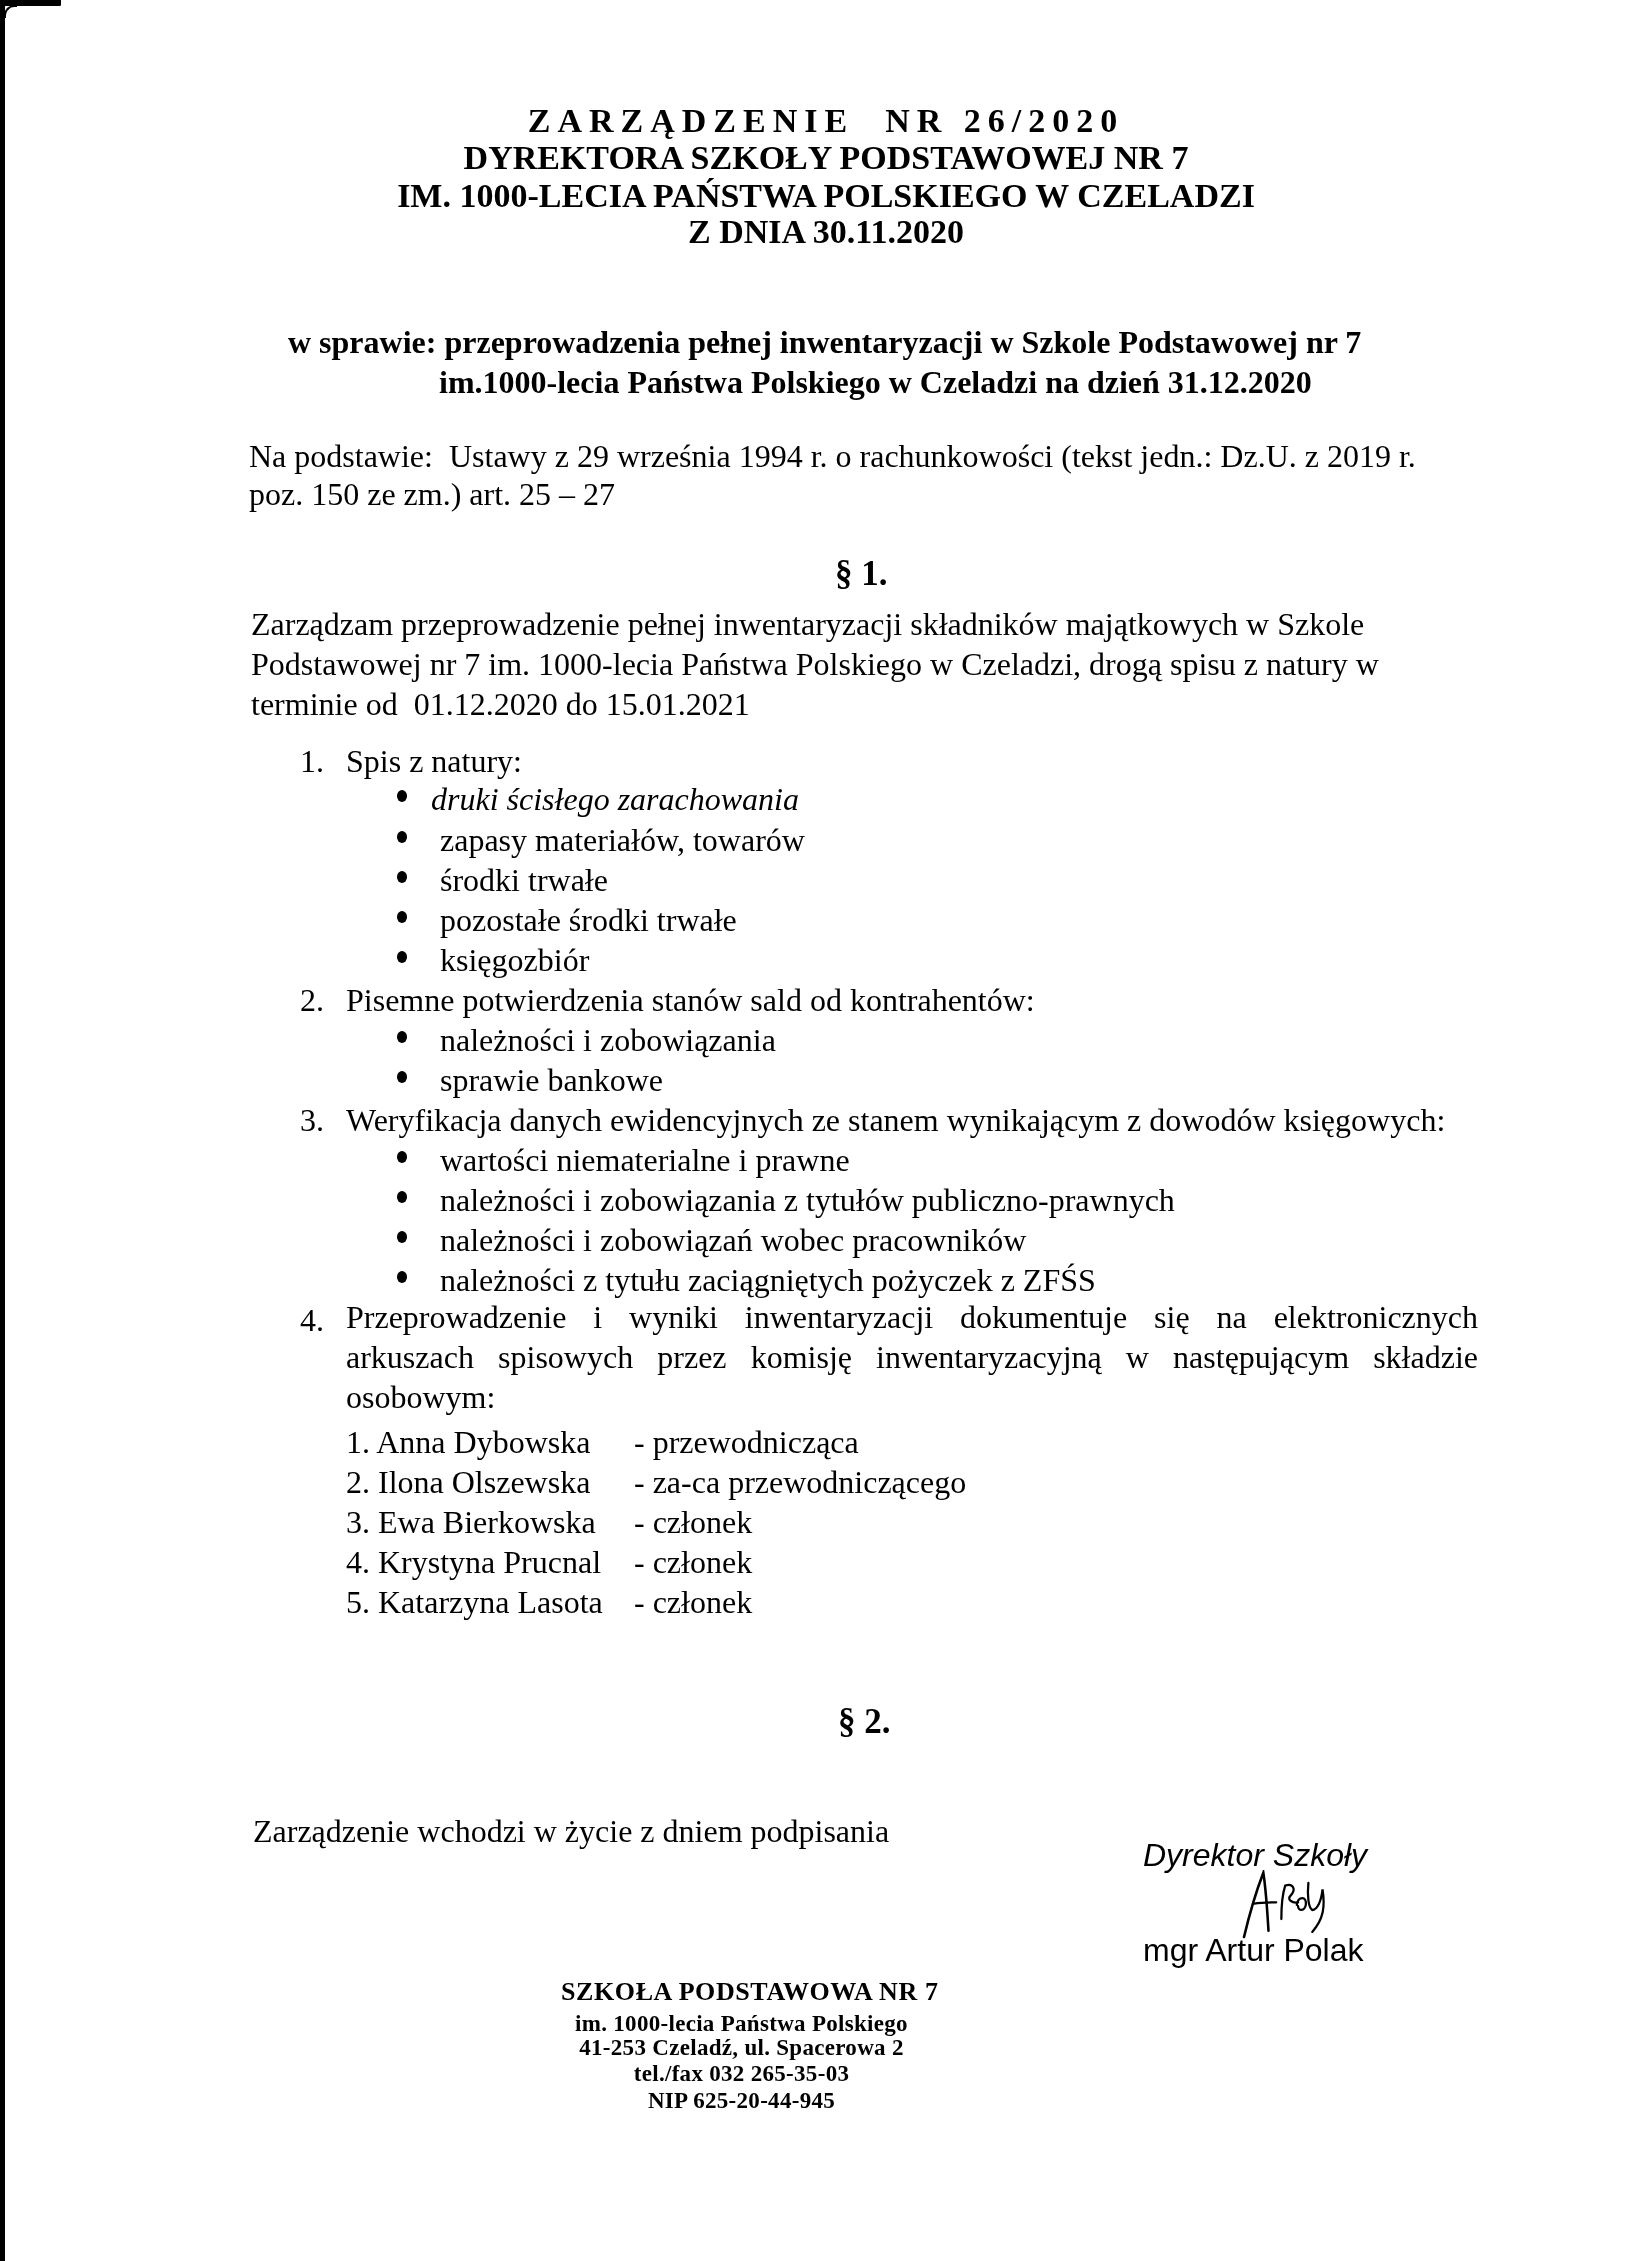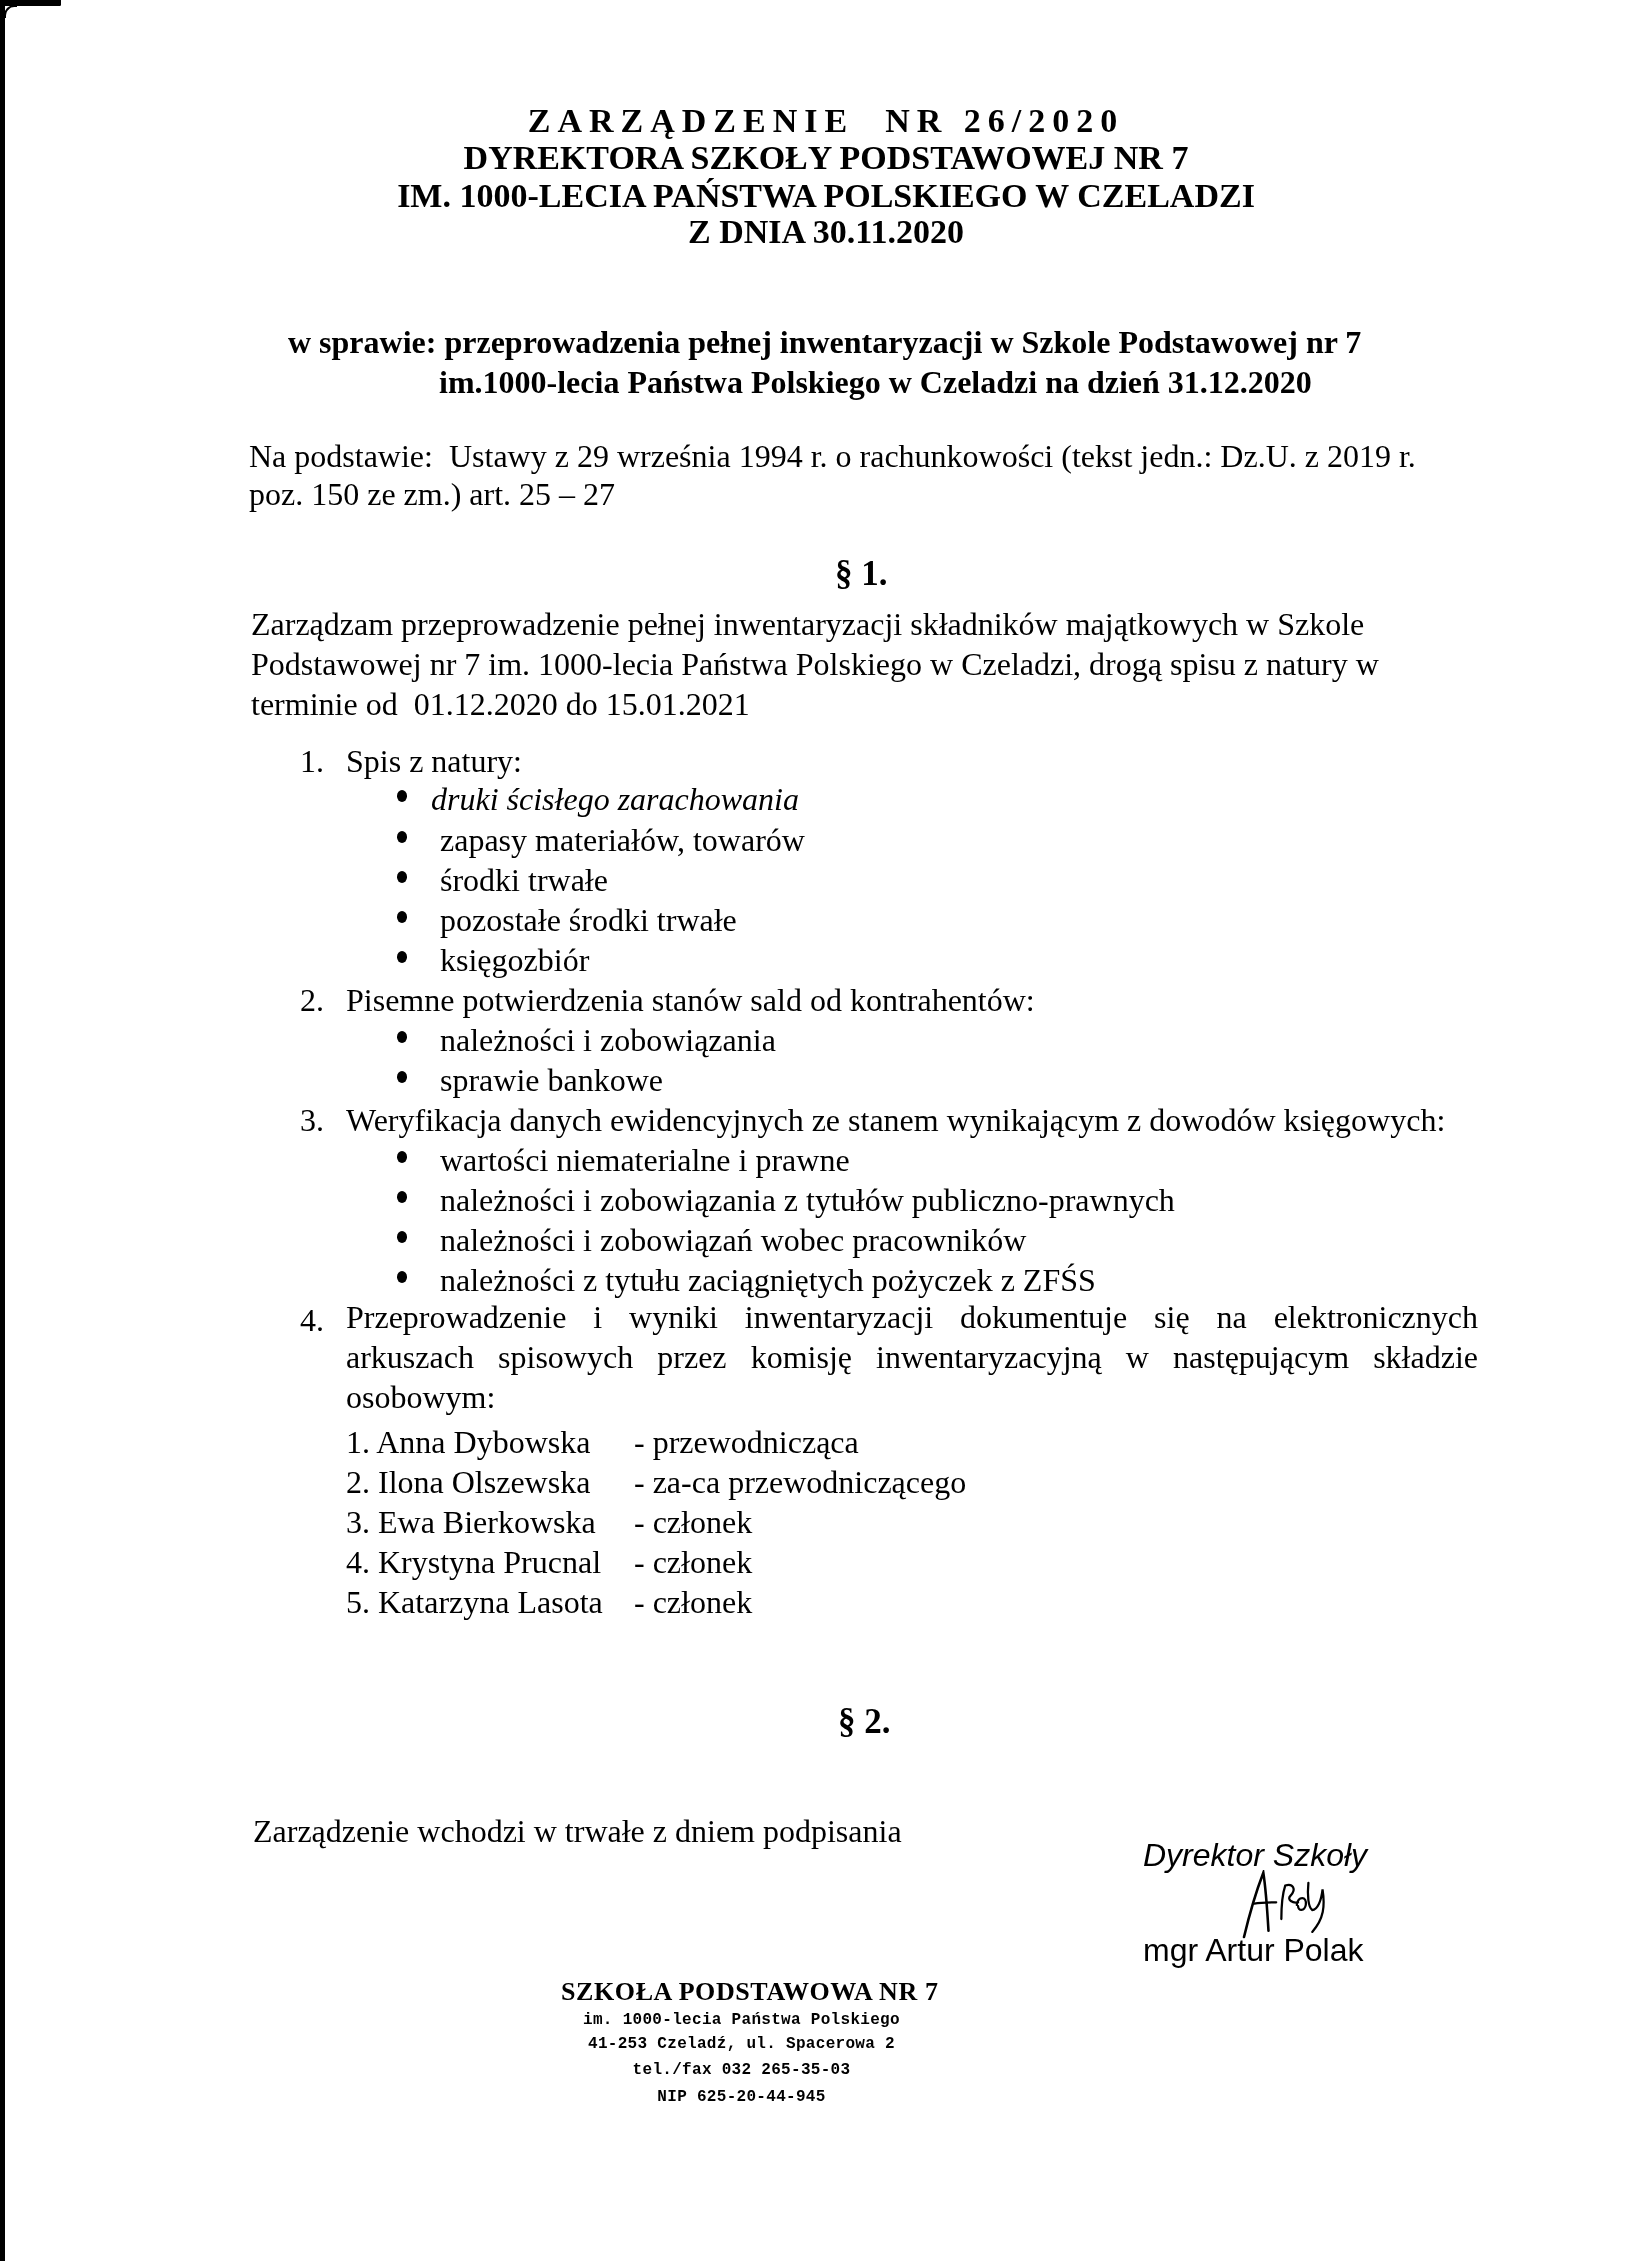--- a/index.html
+++ b/index.html
@@ -18,21 +18,21 @@
   .subject { font-weight: bold; font-size: 32px; }
   .body { font-size: 32px; }
   .para-head { font-weight: bold; font-size: 35px; }
   .bullet-dot { position: absolute; width: 10.3px; height: 11.6px; border-radius: 50%; background: #000; }
 
   .justify-block { position: absolute; left: 346px; width: 1132px; font-size: 32px; line-height: 40px; text-align: justify; text-align-last: auto; }
   .justify-block .jl { display: block; height: 40px; text-align: justify; text-align-last: justify; white-space: normal; }
   .justify-block .jl.last { text-align-last: left; }
 
   .sig-title { font-size: 32px; }
-  .stamp { position: absolute; left: 561px; width: 361px; text-align: center; font-family: Liberation Mono, monospace; font-weight: bold; font-size: 16px; line-height: 1; white-space: pre; letter-spacing: 0.3px; }
+  .stamp { position: absolute; left: 561px; width: 361px; text-align: center; font-family: Liberation Serif, serif; font-weight: bold; font-size: 23px; line-height: 1; white-space: pre; letter-spacing: 0.3px; }
   .stamp.first { font-family: "Liberation Serif", "DejaVu Serif", serif; font-size: 26px; letter-spacing: 0.6px; }
   .signature { position: absolute; left: 1235px; top: 1870px; width: 103px; height: 71px; }
 </style>
 </head>
 <body>
 
 <div class="page">
   <div class="scan-left"></div>
   <div class="scan-top"></div>
   <div class="scan-corner"></div>
@@ -100,21 +100,21 @@
   <div class="line serif body" style="left:346px; top:1466px;">2. Ilona Olszewska</div>
   <div class="line serif body" style="left:634px; top:1466px;">- za-ca przewodniczącego</div>
   <div class="line serif body" style="left:346px; top:1506px;">3. Ewa Bierkowska</div>
   <div class="line serif body" style="left:634px; top:1506px;">- członek</div>
   <div class="line serif body" style="left:346px; top:1546px;">4. Krystyna Prucnal</div>
   <div class="line serif body" style="left:634px; top:1546px;">- członek</div>
   <div class="line serif body" style="left:346px; top:1586px;">5. Katarzyna Lasota</div>
   <div class="line serif body" style="left:634px; top:1586px;">- członek</div>
 
   <div class="line serif para-head" style="left:838px; top:1704px;">§ 2.</div>
-  <div class="line serif body" style="left:253px; top:1815px;">Zarządzenie wchodzi w trwałe z dniem podpisania</div>
+  <div class="line serif body" style="left:253px; top:1815px;">Zarządzenie wchodzi w życie z dniem podpisania</div>
 
   <div class="line sans sig-title" style="left:1143px; top:1839px;font-style:italic;">Dyrektor Szkoły</div>
   <svg class="signature" viewBox="0 0 160 110">
     <path d="M14 104 C 22 70, 34 30, 44 4 C 48 30, 50 60, 52 94" fill="none" stroke="#000" stroke-width="4" stroke-linecap="round"></path>
     <path d="M30 52 C 40 50, 52 50, 64 50" fill="none" stroke="#000" stroke-width="3.5" stroke-linecap="round"></path>
     <path d="M72 76 C 72 56, 74 36, 78 24 C 90 20, 96 30, 86 40 C 80 46, 90 52, 98 50" fill="none" stroke="#000" stroke-width="3.5" stroke-linecap="round"></path>
     <path d="M96 54 C 98 40, 112 40, 110 54 C 108 64, 98 64, 98 56" fill="none" stroke="#000" stroke-width="3.5" stroke-linecap="round"></path>
     <path d="M114 20 C 112 40, 114 58, 120 62 C 128 62, 134 48, 136 30 C 140 56, 138 76, 120 96" fill="none" stroke="#000" stroke-width="3.5" stroke-linecap="round"></path>
   </svg>
   <div class="line sans sig-title" style="left:1143px; top:1934px;">mgr Artur Polak</div>

